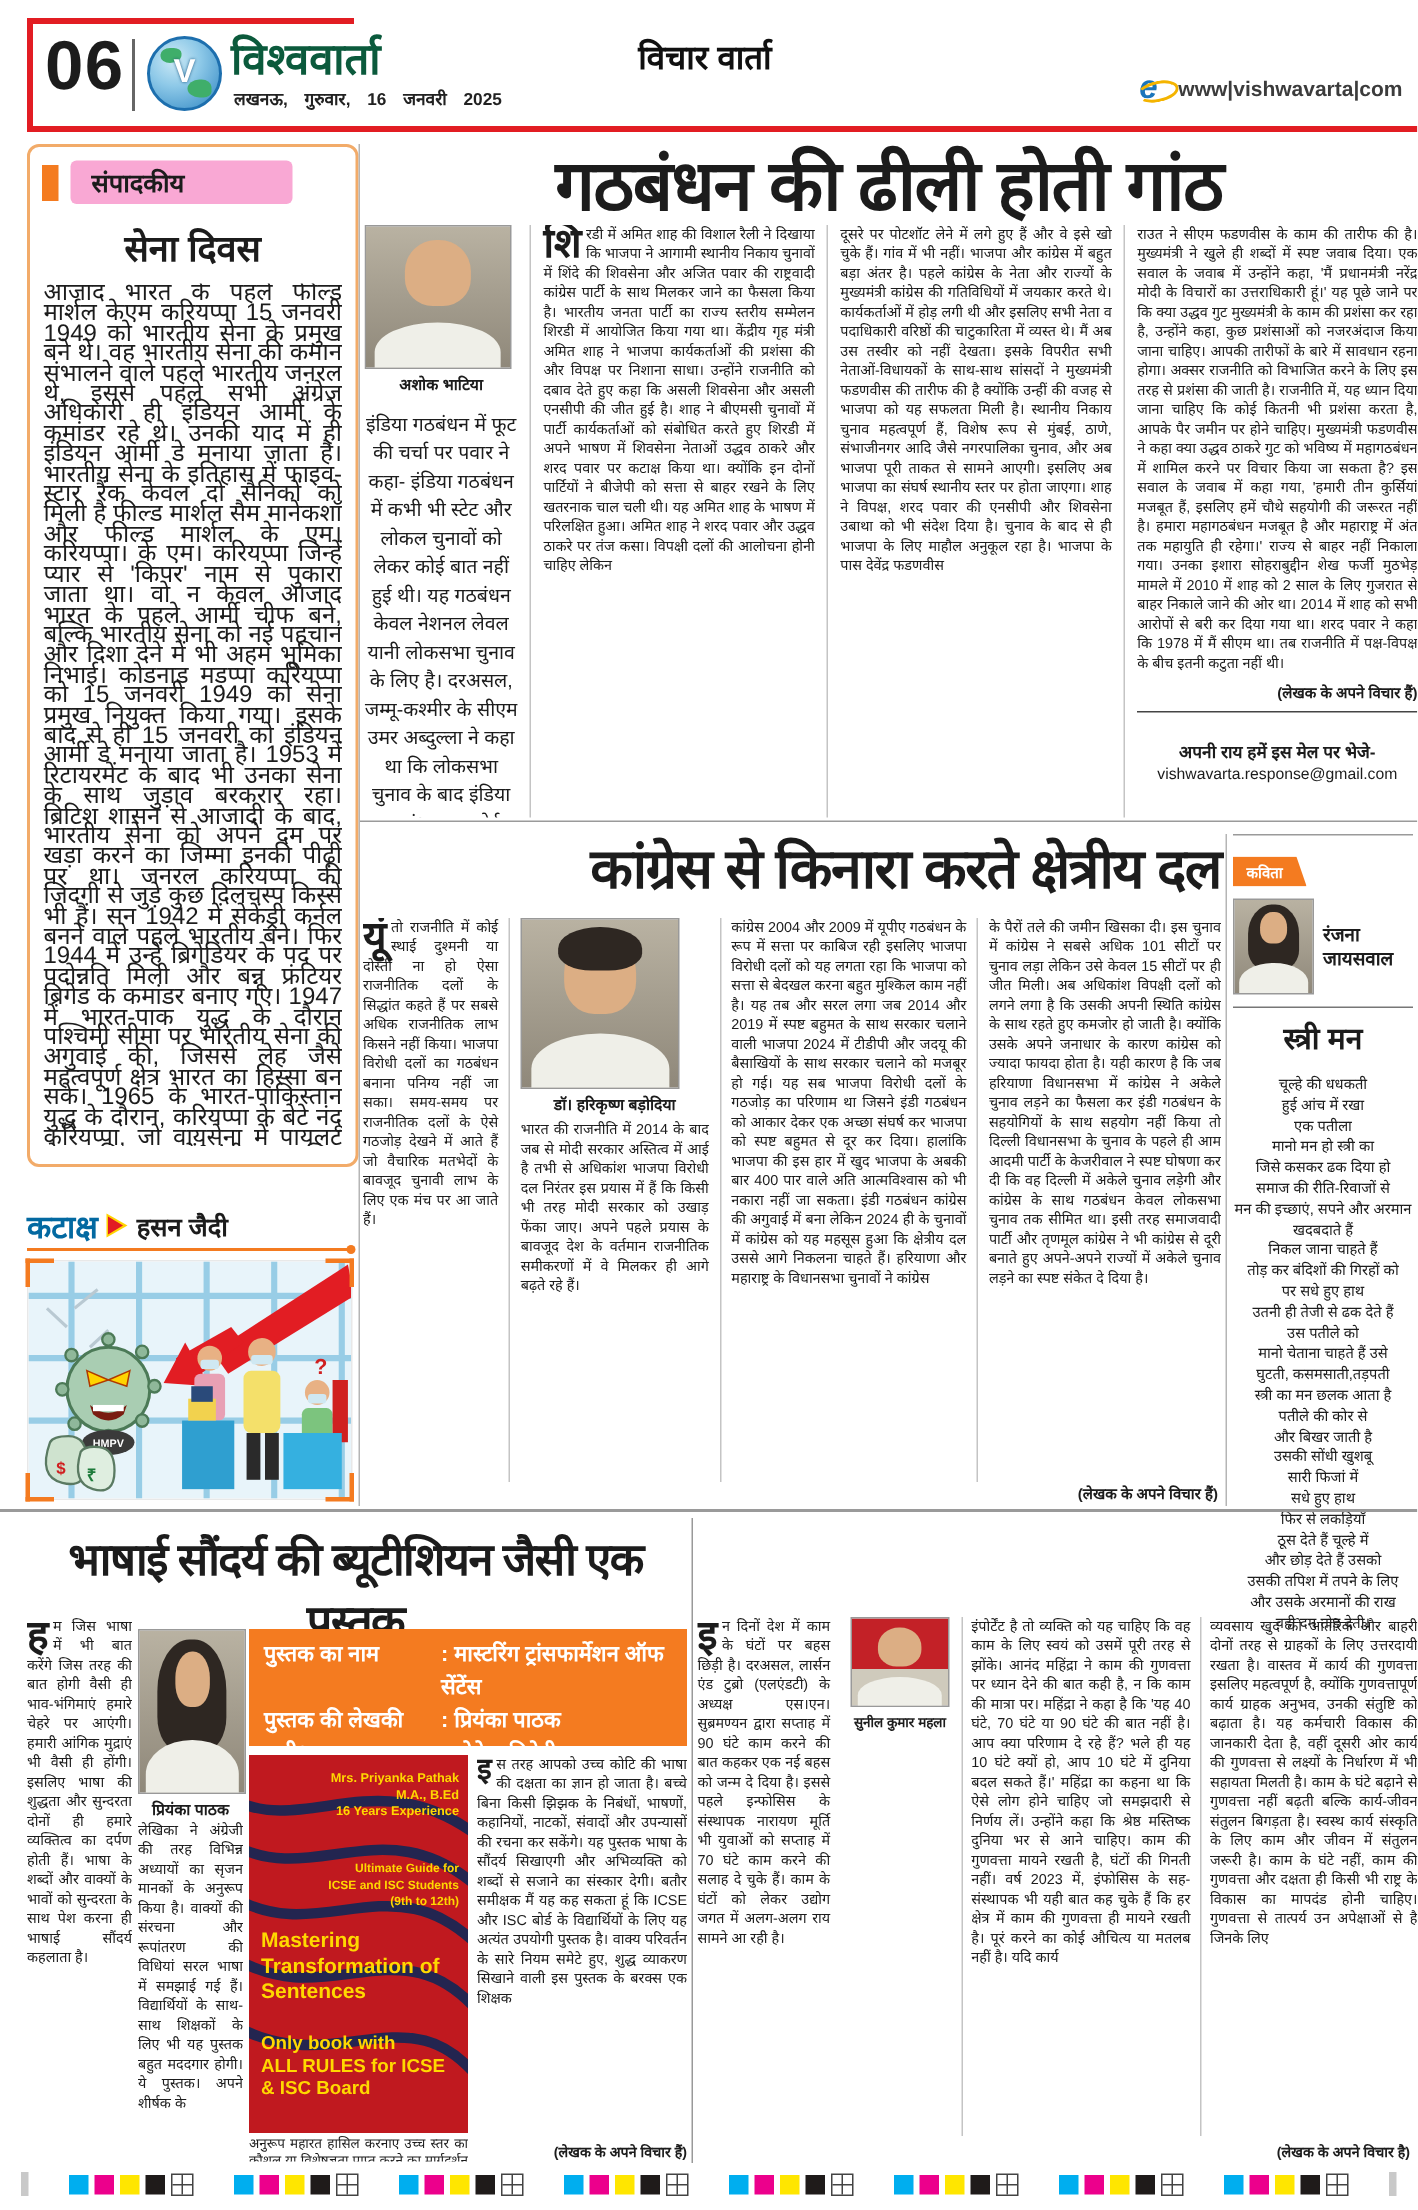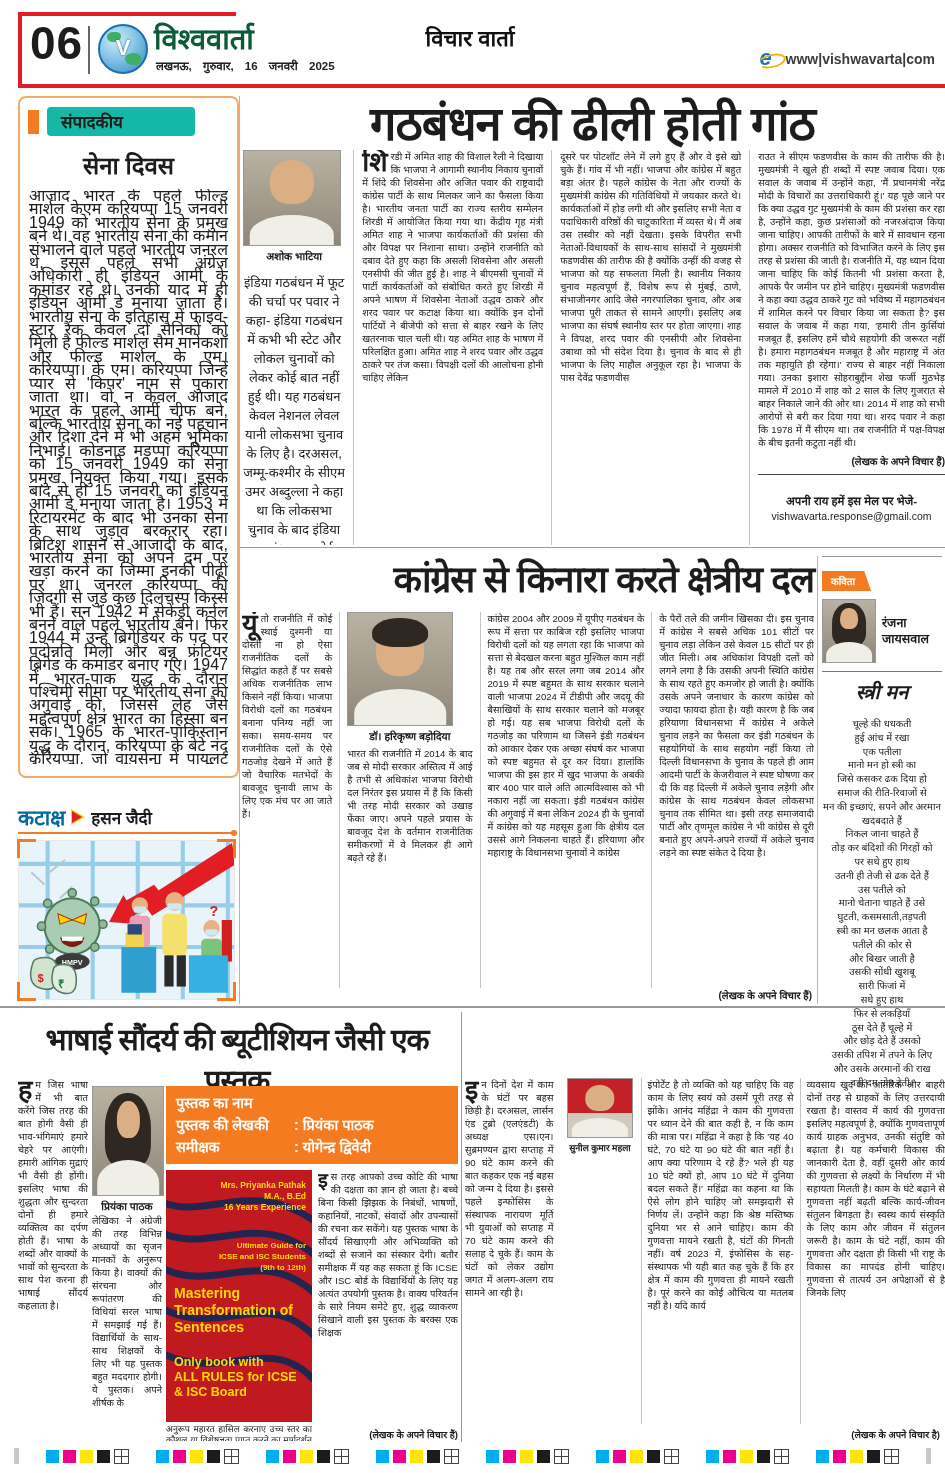--- a/index.html
+++ b/index.html
@@ -24,21 +24,21 @@
   #section-title{left:360px;top:22px;width:220px;text-align:center;font-size:22px;font-weight:bold;color:#101010;}
   #website{right:10px;top:48px;display:flex;align-items:center;gap:5px;font-size:14px;font-weight:bold;color:#3c3c3c;}
   .ie{position:relative;width:22px;height:22px;}
   .ie b{position:absolute;left:1px;top:-3px;color:#1b75bb;font-size:22px;font-weight:bold;font-style:italic;}
   .ie::after{content:"";position:absolute;left:-1px;top:6px;width:24px;height:10px;border:2px solid #f4b400;border-left-color:transparent;border-radius:50%;transform:rotate(-12deg);}
 
   
   #ed-box{left:18px;top:96px;width:217px;height:678px;border:2px solid #f2ab69;border-radius:8px;background:#fff;}
   .ed-head{display:flex;align-items:center;margin:9px 10px 0 8px;}
   .ed-sq{width:11px;height:24px;background:#f47b20;margin-right:8px;}
-  .ed-band{background:#14b8a6;border-radius:4px;padding:3px 14px;font-size:17px;font-weight:bold;flex:0 0 auto;min-width:120px;}
+  .ed-band{background:#f9a8d4;border-radius:4px;padding:3px 14px;font-size:17px;font-weight:bold;flex:0 0 auto;min-width:120px;}
   #ed-title{margin-top:12px;text-align:center;font-size:24px;font-weight:bold;}
   #ed-body{margin:8px 9px 0 9px;font-size:16px;line-height:13.4px;text-align:justify;height:575px;overflow:hidden;}
 
   
   #kataksh{left:18px;top:804px;width:217px;height:198px;}
   .kt-head{display:flex;align-items:center;gap:6px;height:26px;}
   .kt-label{color:#0369a1;font-size:21px;font-weight:bold;}
   .kt-arrow{width:0;height:0;border-left:14px solid #ffd400;border-top:8px solid transparent;border-bottom:8px solid transparent;position:relative;}
   .kt-arrow::after{content:"";position:absolute;left:-13px;top:-6px;border-left:10px solid #e21d23;border-top:6px solid transparent;border-bottom:6px solid transparent;}
   .kt-artist{font-size:17px;font-weight:bold;}
@@ -85,21 +85,21 @@
   #a2-cols .c3{width:160px;padding:0 7px;}
   #a2-cols .c4{width:158px;padding-left:7px;}
   #a2-footer{left:630px;top:988px;width:182px;text-align:right;font-size:10px;font-weight:bold;}
 
   
   #poem-box{left:822px;top:556px;width:120px;height:449px;border-top:1px solid #9a9a9a;}
   .kavita-tag{margin-top:14px;display:inline-block;background:#f47b20;color:#fff;font-size:10px;font-weight:bold;padding:3px 16px 3px 9px;clip-path:polygon(0 0,86% 0,100% 100%,0 100%);}
   .poet-row{display:flex;gap:6px;margin-top:8px;align-items:center;}
   .poet-name{font-size:12.5px;font-weight:bold;line-height:16px;}
   .poem-div{height:1px;background:#777;margin:8px 0 6px 0;}
-  #poem-title{text-align:center;font-size:20px;font-weight:bold;font-style:italic;}
+  #poem-title{text-align:center;font-size:20px;font-weight:bold;}
   #poem-lines{margin-top:12px;text-align:center;font-size:9.8px;line-height:13.8px;}
 
   
   #bk-headline{left:14px;top:1018px;width:446px;text-align:center;font-size:30px;font-weight:bold;letter-spacing:-1px;}
   #bk-col-left{left:18px;top:1078px;width:70px;height:362px;}
   #bk-photo{left:92px;top:1086px;width:70px;height:108px;}
   #bk-photo-cap{left:84px;top:1196px;width:86px;}
   #bk-colmid{left:92px;top:1214px;width:70px;height:226px;}
   #bk-info{left:166px;top:1086px;width:292px;height:78px;background:#f47b20;color:#fff;padding:6px 10px;box-sizing:border-box;}
   .ib-row{display:flex;font-size:14.5px;font-weight:bold;line-height:22px;}
@@ -339,20 +339,21 @@
   <div class="abs photo hair-long" id="bk-photo">
       <span class="head"></span>
       <span class="torso"></span>
     </div>
   <div class="abs caption" id="bk-photo-cap">प्रियंका पाठक</div>
   <div class="abs body-txt clip" id="bk-colmid">लेखिका ने अंग्रेजी की तरह विभिन्न अध्यायों का सृजन मानकों के अनुरूप किया है। वाक्यों की संरचना और रूपांतरण की विधियां सरल भाषा में समझाई गई हैं। विद्यार्थियों के साथ-साथ शिक्षकों के लिए भी यह पुस्तक बहुत मददगार होगी। ये पुस्तक। अपने शीर्षक के</div>
 
   <div class="abs" id="bk-info">
       <div class="ib-row">
         <span class="ib-label">पुस्तक का नाम</span>
+        <span class="ib-value">: मास्टरिंग ट्रांसफार्मेशन ऑफ सेंटेंस</span>
       </div>
       <div class="ib-row">
         <span class="ib-label">पुस्तक की लेखकी</span>
         <span class="ib-value">: प्रियंका पाठक</span>
       </div>
       <div class="ib-row">
         <span class="ib-label">समीक्षक</span>
         <span class="ib-value">: योगेन्द्र द्विवेदी</span>
       </div>
     </div>

